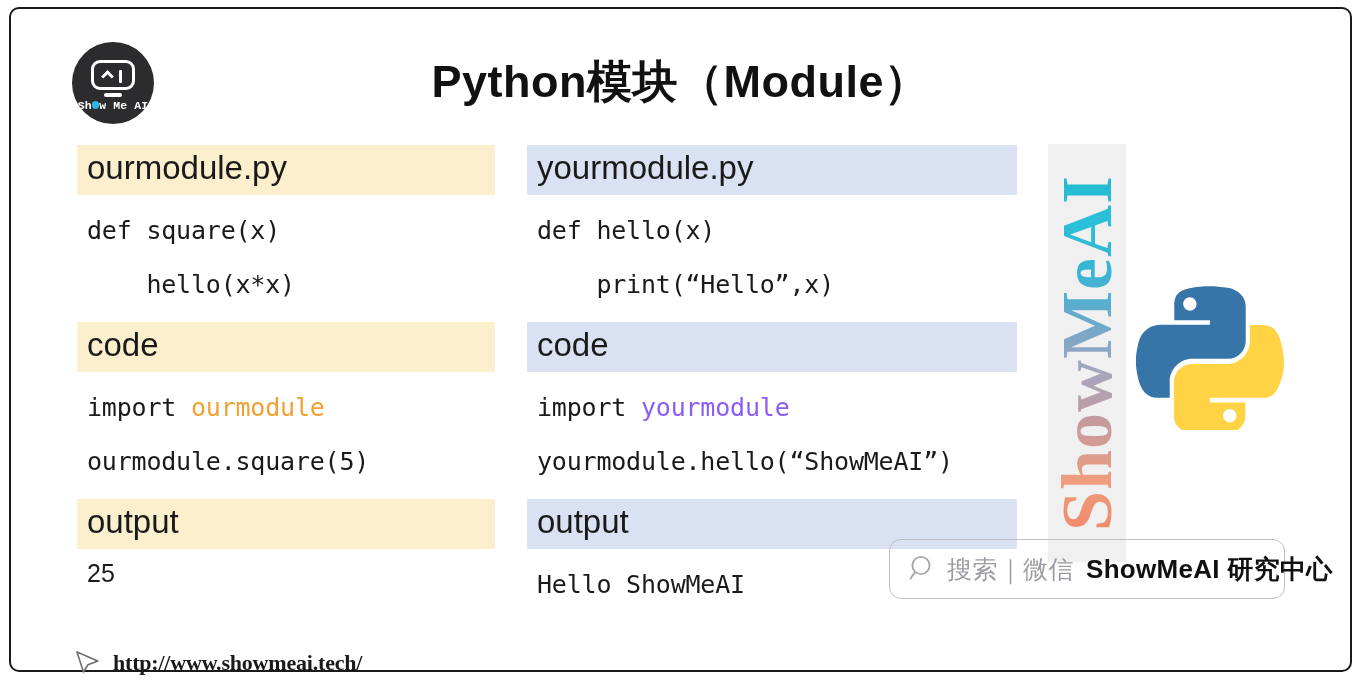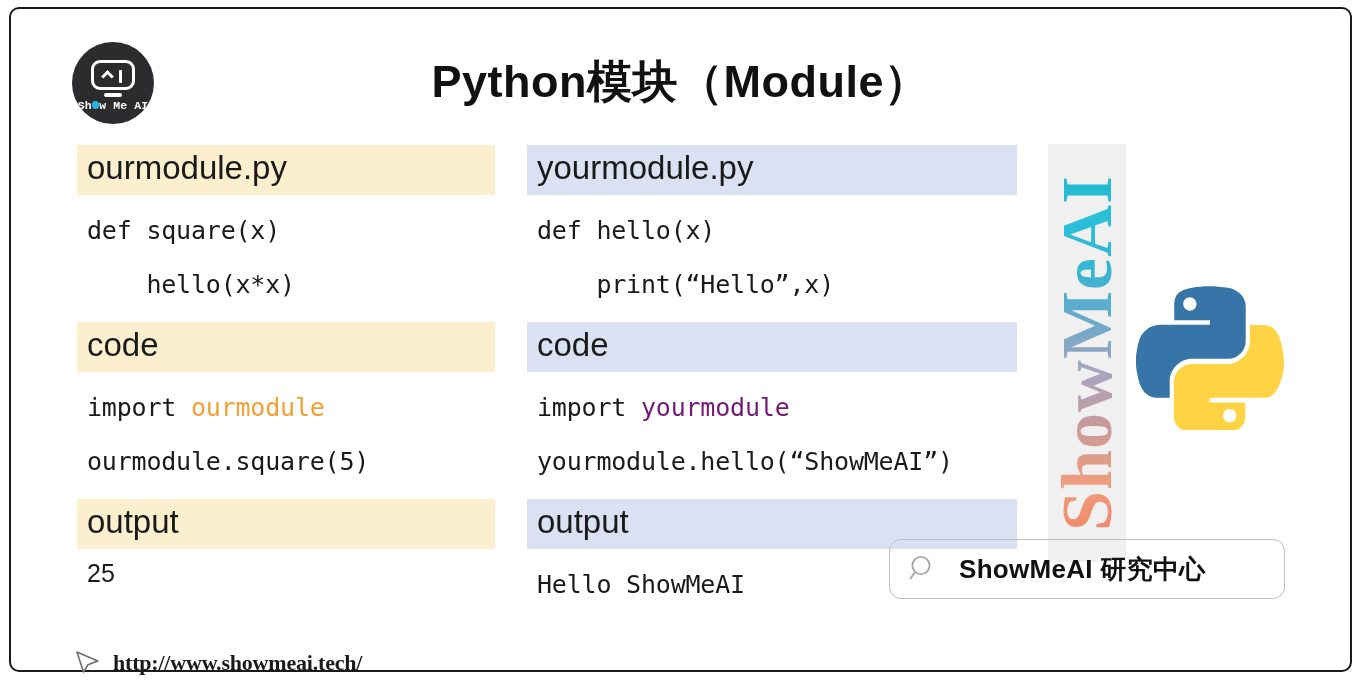--- a/index.html
+++ b/index.html
@@ -145,21 +145,21 @@
   .code {
     font-family: "DejaVu Sans Mono", "Liberation Mono", monospace;
     font-size: 25px;
     color: #1a1a1a;
     line-height: 1.46;
     white-space: pre;
     padding: 18px 0 0 10px;
     letter-spacing: -0.2px;
   }
   .code .mod-orange { color: #f2a034; }
-  .code .mod-blue   { color: #701a75; }
+  .code .mod-blue   { color: #8b5cf6; }
 
   .plain {
     font-family: "Liberation Sans", "DejaVu Sans", sans-serif;
     font-size: 25px;
     color: #1a1a1a;
     line-height: 1.46;
     padding: 6px 0 0 10px;
     white-space: pre;
   }
 
@@ -342,20 +342,21 @@
     </svg>
   </div>
 
   <div class="badge">
     <span class="badge-mag">
       <svg width="30" height="30" viewBox="0 0 30 30">
         <circle cx="13" cy="12.5" r="8.6" fill="none" stroke="#a8a8b0" stroke-width="1.9"></circle>
         <line x1="7" y1="19" x2="2.6" y2="25.5" stroke="#a8a8b0" stroke-width="1.9" stroke-linecap="round"></line>
       </svg>
     </span>
+    <span class="badge-gray">搜索｜微信</span>
     <span class="badge-bold">ShowMeAI 研究中心</span>
   </div>
 
   <div class="footer">
     <span class="footer-cursor">
       <svg width="28" height="30" viewBox="0 0 28 30">
         <path d="M4 3 L4 24 L10.5 18.5 L21 18 Z" fill="none" stroke="#6e6e6e" stroke-width="1.6" stroke-linejoin="round" transform="rotate(-18 12 14)"></path>
       </svg>
     </span>
     <span class="footer-url">http://www.showmeai.tech/</span>

